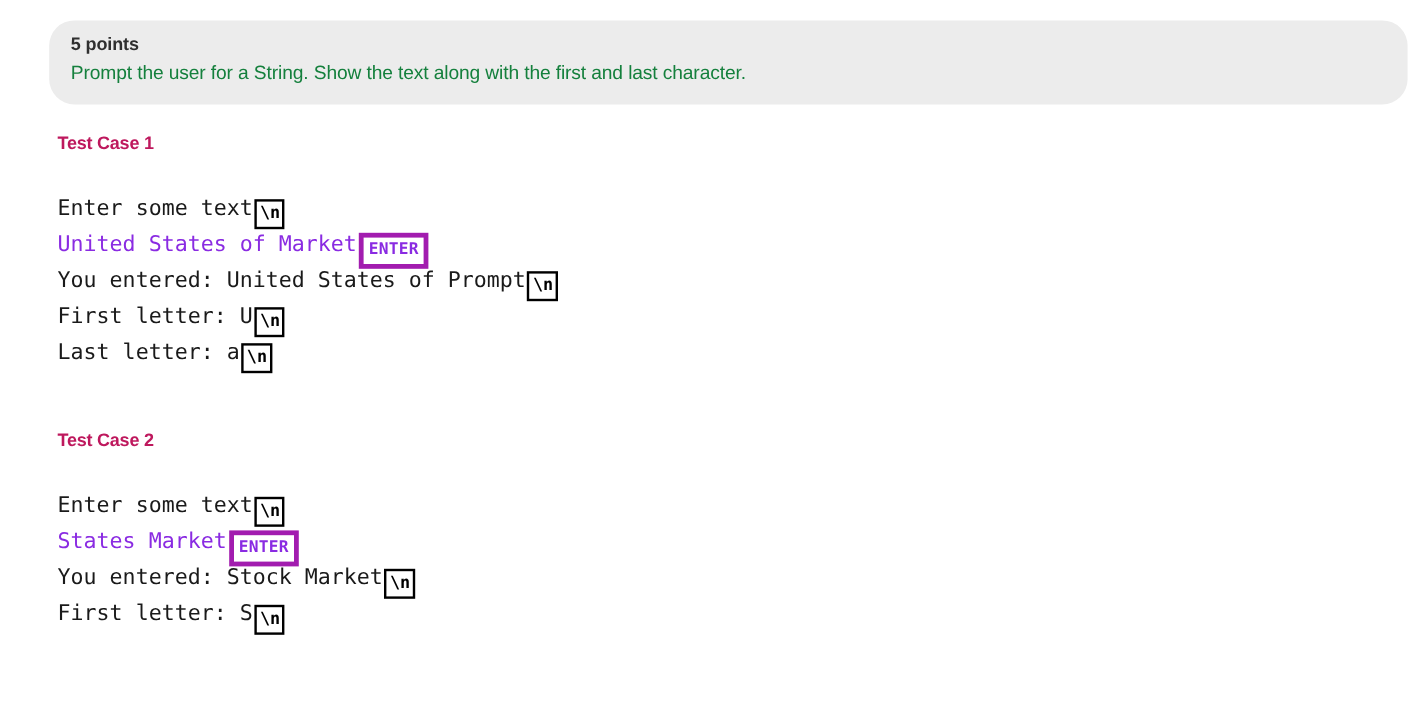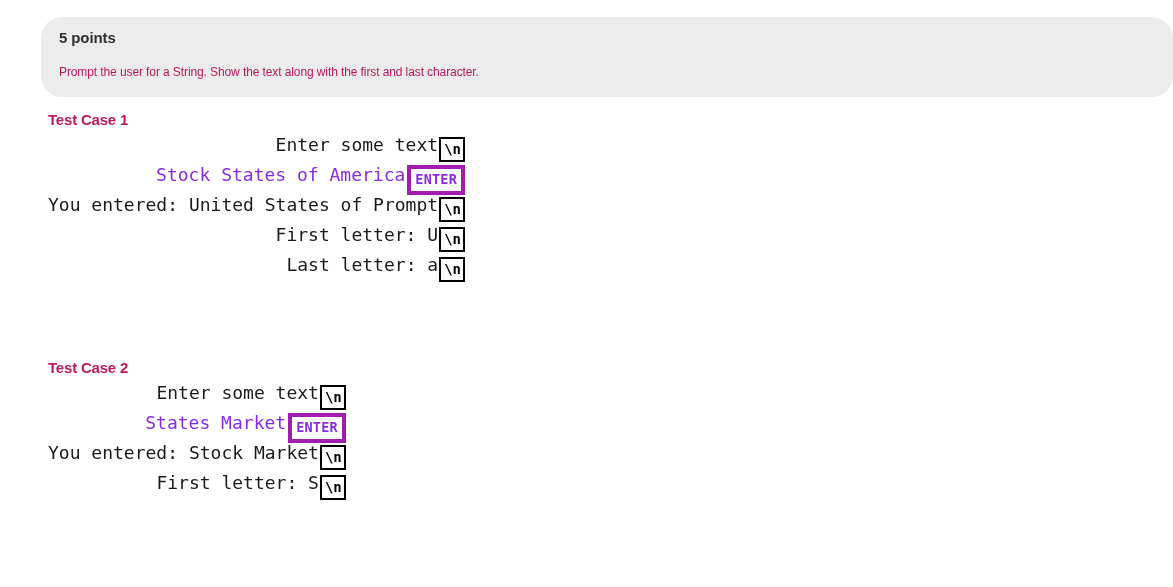--- a/index.html
+++ b/index.html
@@ -27,46 +27,46 @@
     border-radius: 21px;
   }
   .banner-points {
     font-size: 15px;
     font-weight: bold;
     color: #2f2f2f;
     line-height: 20px;
     letter-spacing: -0.1px;
   }
   .banner-desc {
-    font-size: 12px;
+    font-size: 16px;
     font-weight: normal;
-    color: #be185d;
+    color: #15803d;
     line-height: 24px;
-    margin-top: 12px;
+    margin-top: 2px;
     letter-spacing: -0.1px;
   }
 
   
   .case {
     position: absolute;
     left: 48px;
   }
   .case-1 { top: 110px; }
   .case-2 { top: 358px; }
 
   .case-title {
     font-size: 15px;
     font-weight: bold;
     color: #be185d;
     line-height: 20px;
     letter-spacing: -0.2px;
   }
 
   .console {
-    text-align: right;
+    margin-top: 29px;
   }
 
   .line {
     font-family: "DejaVu Sans Mono", "Liberation Mono", monospace;
     font-size: 18px;
     line-height: 30px;
     color: #1a1a1a;
     white-space: nowrap;
     display: block;
     height: 30px;
@@ -110,21 +110,21 @@
 
 <div class="banner">
   <div class="banner-points">5 points</div>
   <div class="banner-desc">Prompt the user for a String. Show the text along with the first and last character.</div>
 </div>
 
 <div class="case case-1">
   <div class="case-title">Test Case 1</div>
   <div class="console">
       <div class="line"><span class="txt">Enter some text</span><span class="badge badge-nl">\n</span></div>
-      <div class="line input"><span class="txt">Stock States of America</span><span class="badge badge-enter">ENTER</span></div>
+      <div class="line input"><span class="txt">United States of Market</span><span class="badge badge-enter">ENTER</span></div>
       <div class="line"><span class="txt">You entered: United States of Prompt</span><span class="badge badge-nl">\n</span></div>
       <div class="line"><span class="txt">First letter: U</span><span class="badge badge-nl">\n</span></div>
       <div class="line"><span class="txt">Last letter: a</span><span class="badge badge-nl">\n</span></div>
     </div>
 </div>
 
 <div class="case case-2">
   <div class="case-title">Test Case 2</div>
   <div class="console">
       <div class="line"><span class="txt">Enter some text</span><span class="badge badge-nl">\n</span></div>

